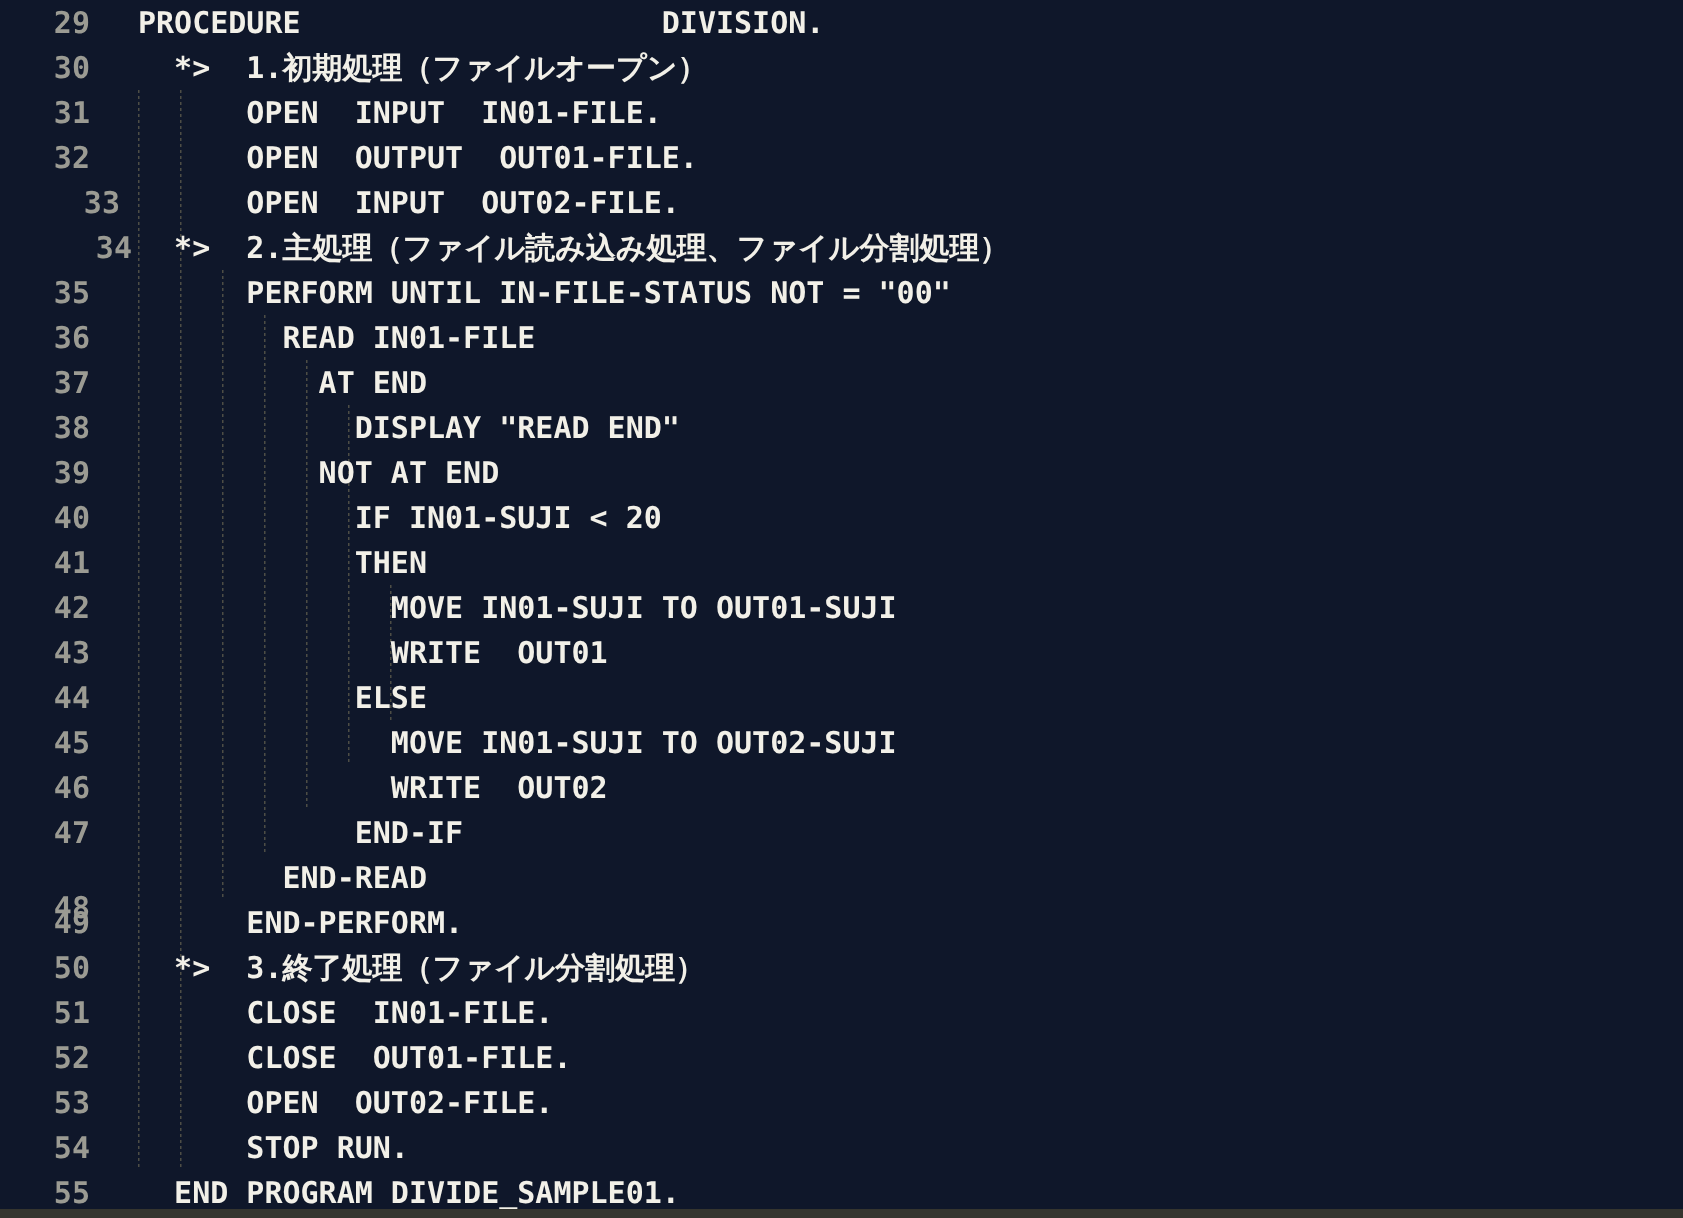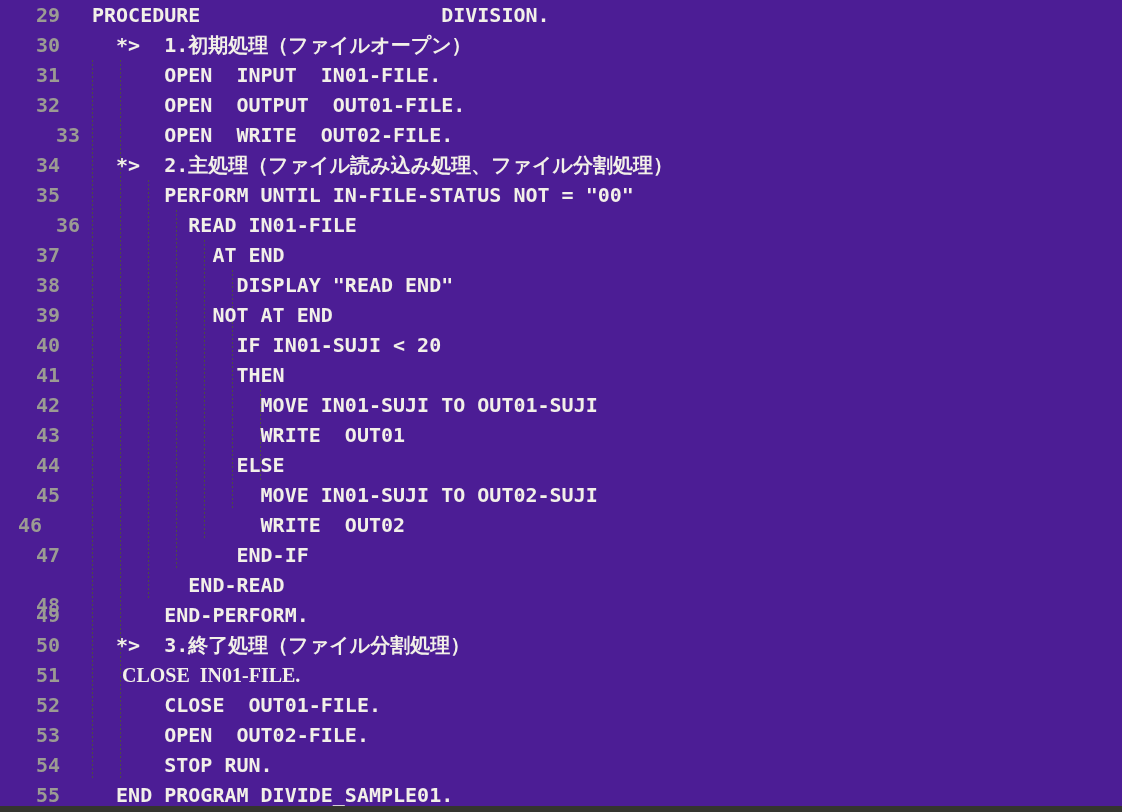--- a/index.html
+++ b/index.html
@@ -71,56 +71,56 @@
     width: 1px;
     background-image: linear-gradient(to bottom,
         #4d4d45 0px, #4d4d45 2px,
         transparent 2px, transparent 4px);
     background-size: 1px 4px;
   }
 </style>
 </head>
 <body style="background: rgb(43, 43, 39);">
 
-<div id="editor" style="background: #4c1d95;">
+<div id="editor" style="background: #0f172a;">
 
   <div class="guides">
       <div class="guide" style="left: 92px; top: 60px; height: 720px; background-color: transparent; background-image: repeating-linear-gradient(rgb(77, 77, 69) 0px, rgb(77, 77, 69) 2px, transparent 2px, transparent 4px);"></div>
       <div class="guide" style="left: 120px; top: 60px; height: 720px; background-color: transparent; background-image: repeating-linear-gradient(rgb(77, 77, 69) 0px, rgb(77, 77, 69) 2px, transparent 2px, transparent 4px);"></div>
       <div class="guide" style="left: 148px; top: 180px; height: 420px; background-color: transparent; background-image: repeating-linear-gradient(rgb(77, 77, 69) 0px, rgb(77, 77, 69) 2px, transparent 2px, transparent 4px);"></div>
       <div class="guide" style="left: 176px; top: 210px; height: 360px; background-color: transparent; background-image: repeating-linear-gradient(rgb(77, 77, 69) 0px, rgb(77, 77, 69) 2px, transparent 2px, transparent 4px);"></div>
       <div class="guide" style="left: 204px; top: 240px; height: 300px; background-color: transparent; background-image: repeating-linear-gradient(rgb(77, 77, 69) 0px, rgb(77, 77, 69) 2px, transparent 2px, transparent 4px);"></div>
       <div class="guide" style="left: 232px; top: 270px; height: 240px; background-color: transparent; background-image: repeating-linear-gradient(rgb(77, 77, 69) 0px, rgb(77, 77, 69) 2px, transparent 2px, transparent 4px);"></div>
       <div class="guide" style="left: 260px; top: 390px; height: 90px; background-color: transparent; background-image: repeating-linear-gradient(rgb(77, 77, 69) 0px, rgb(77, 77, 69) 2px, transparent 2px, transparent 4px);"></div>
     </div>
 
   <div class="code-area">
       <div class="line"><div class="lineno" style="color: rgb(155, 155, 147);">29</div><div class="content" style="color: rgb(242, 240, 232);">PROCEDURE                    DIVISION.</div></div>
       <div class="line"><div class="lineno" style="color: rgb(155, 155, 147);">30</div><div class="content" style="color: rgb(242, 240, 232);">  *&gt;  1.<span class="jp">初期処理（ファイルオープン）</span></div></div>
       <div class="line"><div class="lineno" style="color: rgb(155, 155, 147);">31</div><div class="content" style="color: rgb(242, 240, 232);">      OPEN  INPUT  IN01-FILE.</div></div>
       <div class="line"><div class="lineno" style="color: rgb(155, 155, 147);">32</div><div class="content" style="color: rgb(242, 240, 232);">      OPEN  OUTPUT  OUT01-FILE.</div></div>
-      <div class="line"><div class="lineno" style="color: rgb(155, 155, 147); margin-left: 20px;">33</div><div class="content" style="color: rgb(242, 240, 232);">      OPEN  WRITE  OUT02-FILE.</div></div>
-      <div class="line"><div class="lineno" style="color: rgb(155, 155, 147);">34</div><div class="content" style="color: rgb(242, 240, 232);">  *&gt;  2.<span class="jp">主処理（ファイル読み込み処理、ファイル分割処理）</span></div></div>
+      <div class="line"><div class="lineno" style="color: rgb(155, 155, 147); margin-left: 20px;">33</div><div class="content" style="color: rgb(242, 240, 232);">      OPEN  INPUT  OUT02-FILE.</div></div>
+      <div class="line"><div class="lineno" style="color: rgb(155, 155, 147); padding-left: 28px;">34</div><div class="content" style="color: rgb(242, 240, 232);">  *&gt;  2.<span class="jp">主処理（ファイル読み込み処理、ファイル分割処理）</span></div></div>
       <div class="line"><div class="lineno" style="color: rgb(155, 155, 147);">35</div><div class="content" style="color: rgb(242, 240, 232);">      PERFORM UNTIL IN-FILE-STATUS NOT = "00"</div></div>
-      <div class="line"><div class="lineno" style="color: rgb(155, 155, 147); margin-left: 20px;">36</div><div class="content" style="color: rgb(242, 240, 232);">        READ IN01-FILE</div></div>
+      <div class="line"><div class="lineno" style="color: rgb(155, 155, 147);">36</div><div class="content" style="color: rgb(242, 240, 232);">        READ IN01-FILE</div></div>
       <div class="line"><div class="lineno" style="color: rgb(155, 155, 147);">37</div><div class="content" style="color: rgb(242, 240, 232);">          AT END</div></div>
       <div class="line"><div class="lineno" style="color: rgb(155, 155, 147);">38</div><div class="content" style="color: rgb(242, 240, 232);">            DISPLAY "READ END"</div></div>
       <div class="line"><div class="lineno" style="color: rgb(155, 155, 147);">39</div><div class="content" style="color: rgb(242, 240, 232);">          NOT AT END</div></div>
       <div class="line"><div class="lineno" style="color: rgb(155, 155, 147);">40</div><div class="content" style="color: rgb(242, 240, 232);">            IF IN01-SUJI &lt; 20</div></div>
       <div class="line"><div class="lineno" style="color: rgb(155, 155, 147);">41</div><div class="content" style="color: rgb(242, 240, 232);">            THEN</div></div>
       <div class="line"><div class="lineno" style="color: rgb(155, 155, 147);">42</div><div class="content" style="color: rgb(242, 240, 232);">              MOVE IN01-SUJI TO OUT01-SUJI</div></div>
       <div class="line"><div class="lineno" style="color: rgb(155, 155, 147);">43</div><div class="content" style="color: rgb(242, 240, 232);">              WRITE  OUT01</div></div>
       <div class="line"><div class="lineno" style="color: rgb(155, 155, 147);">44</div><div class="content" style="color: rgb(242, 240, 232);">            ELSE</div></div>
       <div class="line"><div class="lineno" style="color: rgb(155, 155, 147);">45</div><div class="content" style="color: rgb(242, 240, 232);">              MOVE IN01-SUJI TO OUT02-SUJI</div></div>
-      <div class="line"><div class="lineno" style="color: rgb(155, 155, 147); text-align: center;">46</div><div class="content" style="color: rgb(242, 240, 232);">              WRITE  OUT02</div></div>
+      <div class="line"><div class="lineno" style="color: rgb(155, 155, 147);">46</div><div class="content" style="color: rgb(242, 240, 232);">              WRITE  OUT02</div></div>
       <div class="line"><div class="lineno" style="color: rgb(155, 155, 147);">47</div><div class="content" style="color: rgb(242, 240, 232);">            END-IF</div></div>
       <div class="line"><div class="lineno" style="color: rgb(155, 155, 147); margin-top: 20px;">48</div><div class="content" style="color: rgb(242, 240, 232);">        END-READ</div></div>
       <div class="line"><div class="lineno" style="color: rgb(155, 155, 147);">49</div><div class="content" style="color: rgb(242, 240, 232);">      END-PERFORM.</div></div>
       <div class="line"><div class="lineno" style="color: rgb(155, 155, 147);">50</div><div class="content" style="color: rgb(242, 240, 232);">  *&gt;  3.<span class="jp">終了処理（ファイル分割処理）</span></div></div>
-      <div class="line"><div class="lineno" style="color: rgb(155, 155, 147);">51</div><div class="content" style="color: rgb(242, 240, 232); font-family: Liberation Serif, serif;">      CLOSE  IN01-FILE.</div></div>
+      <div class="line"><div class="lineno" style="color: rgb(155, 155, 147);">51</div><div class="content" style="color: rgb(242, 240, 232);">      CLOSE  IN01-FILE.</div></div>
       <div class="line"><div class="lineno" style="color: rgb(155, 155, 147);">52</div><div class="content" style="color: rgb(242, 240, 232);">      CLOSE  OUT01-FILE.</div></div>
       <div class="line"><div class="lineno" style="color: rgb(155, 155, 147);">53</div><div class="content" style="color: rgb(242, 240, 232);">      OPEN  OUT02-FILE.</div></div>
       <div class="line"><div class="lineno" style="color: rgb(155, 155, 147);">54</div><div class="content" style="color: rgb(242, 240, 232);">      STOP RUN.</div></div>
       <div class="line"><div class="lineno" style="color: rgb(155, 155, 147);">55</div><div class="content" style="color: rgb(242, 240, 232);">  END PROGRAM DIVIDE_SAMPLE01.</div></div>
     </div>
 
   <div id="bottom-band"></div>
 
 </div>
 

